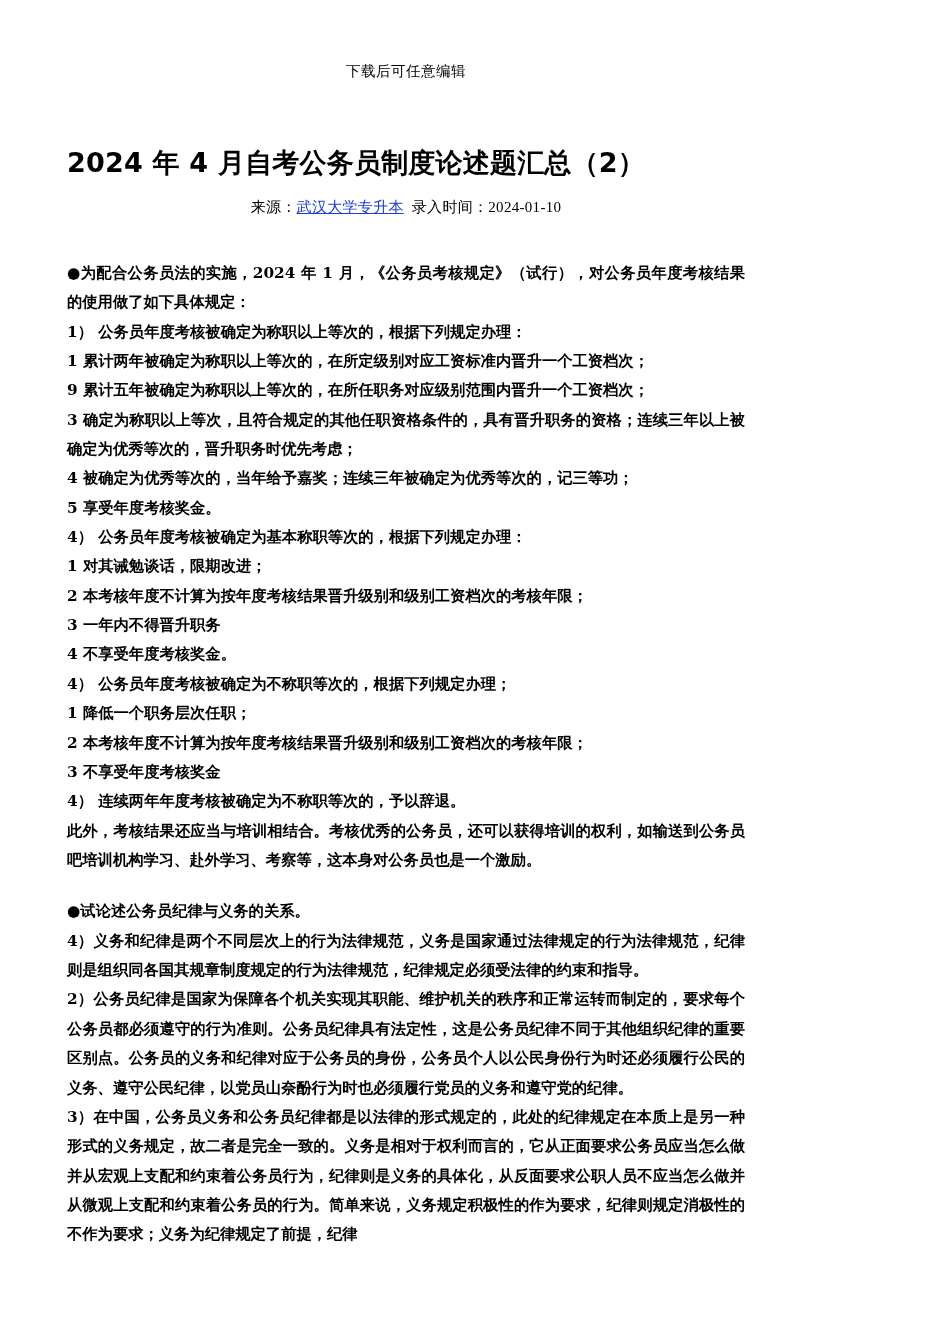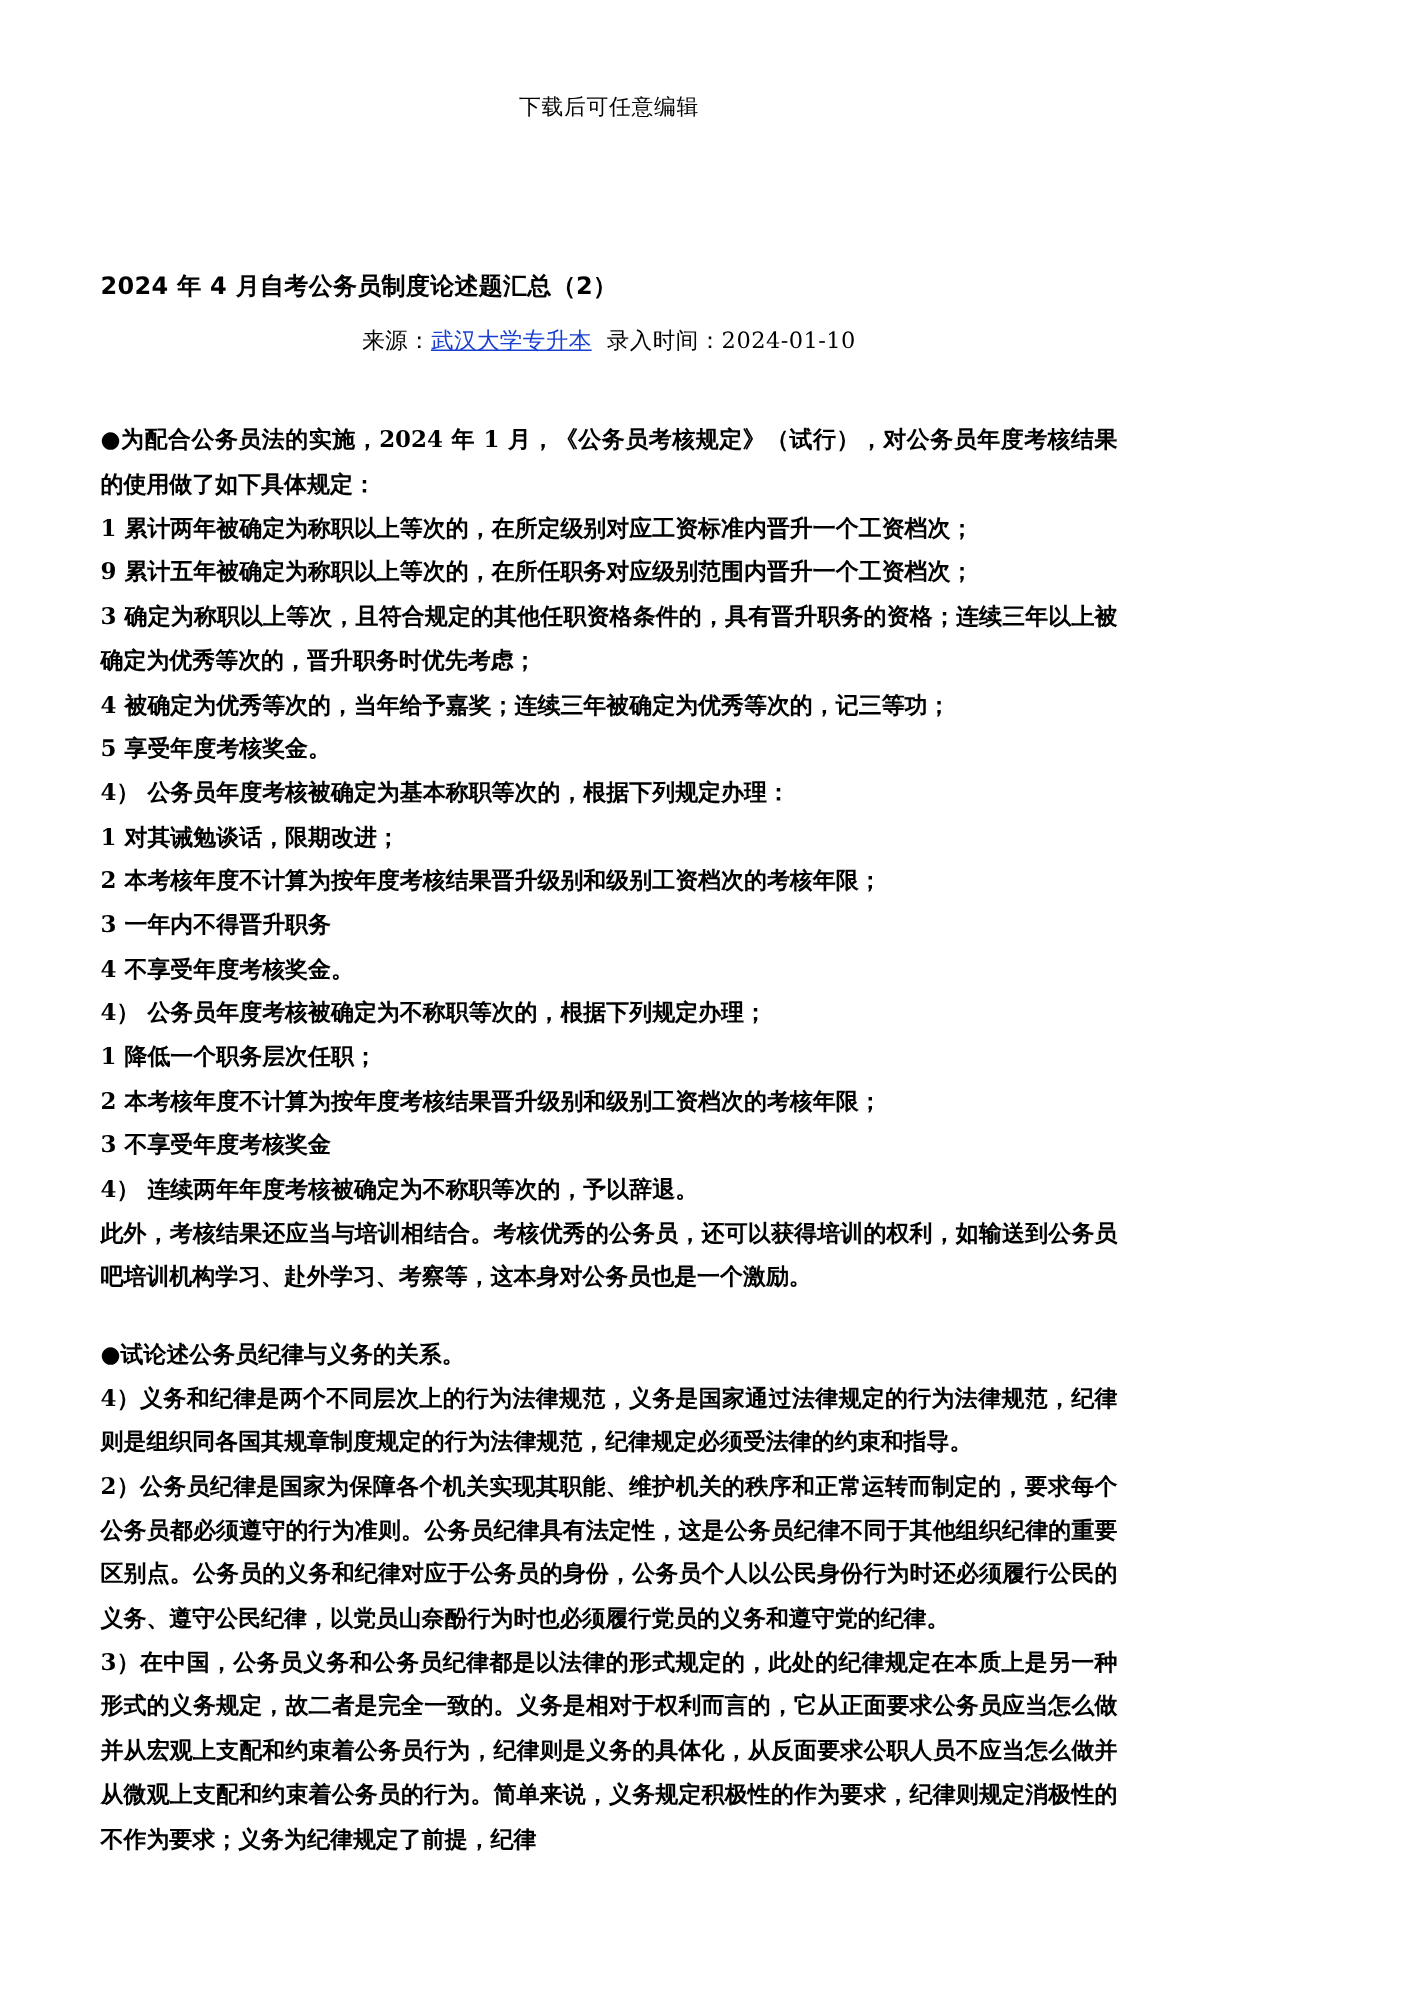--- a/index.html
+++ b/index.html
@@ -28,32 +28,33 @@
     color: #000000;
     padding-top: 62px;
     letter-spacing: 0.5px;
   }
   .content {
     margin: 0 auto;
     width: 678px;
     padding-left: 0px;
   }
   .doc-title {
-    font-size: 16px;
+    font-size: 27px;
     font-weight: bold;
     font-family: "DejaVu Sans", "Liberation Sans", sans-serif;
-    margin-top: 99px;
+    margin-top: 63px;
     letter-spacing: 0.2px;
     line-height: 1.4;
   }
   .source-line {
     text-align: center;
     font-size: 15px;
     margin-top: 16px;
     letter-spacing: 0.3px;
+    font-family: Liberation Serif, serif;
   }
   .source-link {
     color: #1a3fd0;
     text-decoration: underline;
     cursor: pointer;
   }
   .body-block {
     margin-top: 42px;
     font-size: 15.3px;
     line-height: 1.92;
@@ -81,20 +82,21 @@
   <div class="content">
 
     <div class="doc-title">2024 年 4 月自考公务员制度论述题汇总（2）</div>
 
     <div class="source-line">
       <span>来源：</span><span class="source-link">武汉大学专升本</span><span>&nbsp;&nbsp;</span><span>录入时间：</span><span>2024-01-10</span>
     </div>
 
     <div class="body-block">
       <p class="para bullet-para">●为配合公务员法的实施，2024 年 1 月，《公务员考核规定》（试行），对公务员年度考核结果的使用做了如下具体规定：</p>
+      <p class="para">1） 公务员年度考核被确定为称职以上等次的，根据下列规定办理：</p>
       <p class="para">1 累计两年被确定为称职以上等次的，在所定级别对应工资标准内晋升一个工资档次；</p>
       <p class="para">9 累计五年被确定为称职以上等次的，在所任职务对应级别范围内晋升一个工资档次；</p>
       <p class="para">3 确定为称职以上等次，且符合规定的其他任职资格条件的，具有晋升职务的资格；连续三年以上被确定为优秀等次的，晋升职务时优先考虑；</p>
       <p class="para">4 被确定为优秀等次的，当年给予嘉奖；连续三年被确定为优秀等次的，记三等功；</p>
       <p class="para">5 享受年度考核奖金。</p>
       <p class="para">4） 公务员年度考核被确定为基本称职等次的，根据下列规定办理：</p>
       <p class="para">1 对其诫勉谈话，限期改进；</p>
       <p class="para">2 本考核年度不计算为按年度考核结果晋升级别和级别工资档次的考核年限；</p>
       <p class="para">3 一年内不得晋升职务</p>
       <p class="para">4 不享受年度考核奖金。</p>

